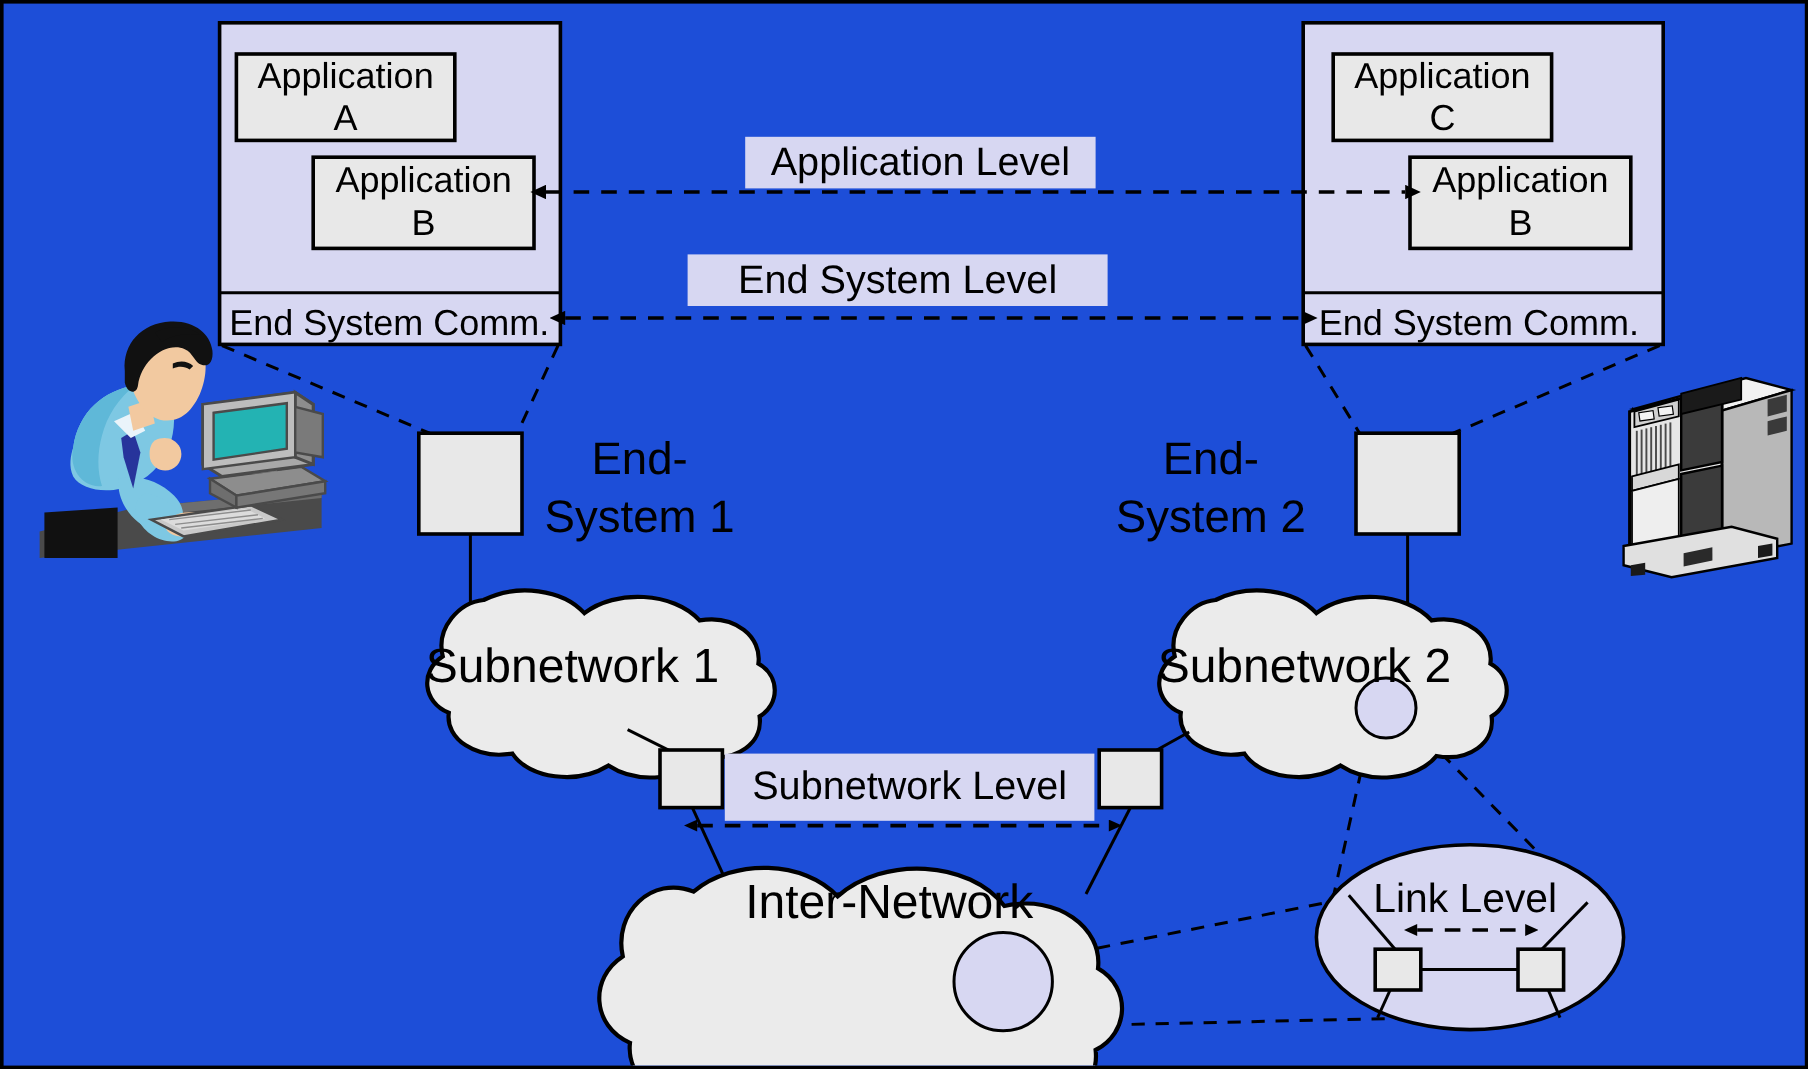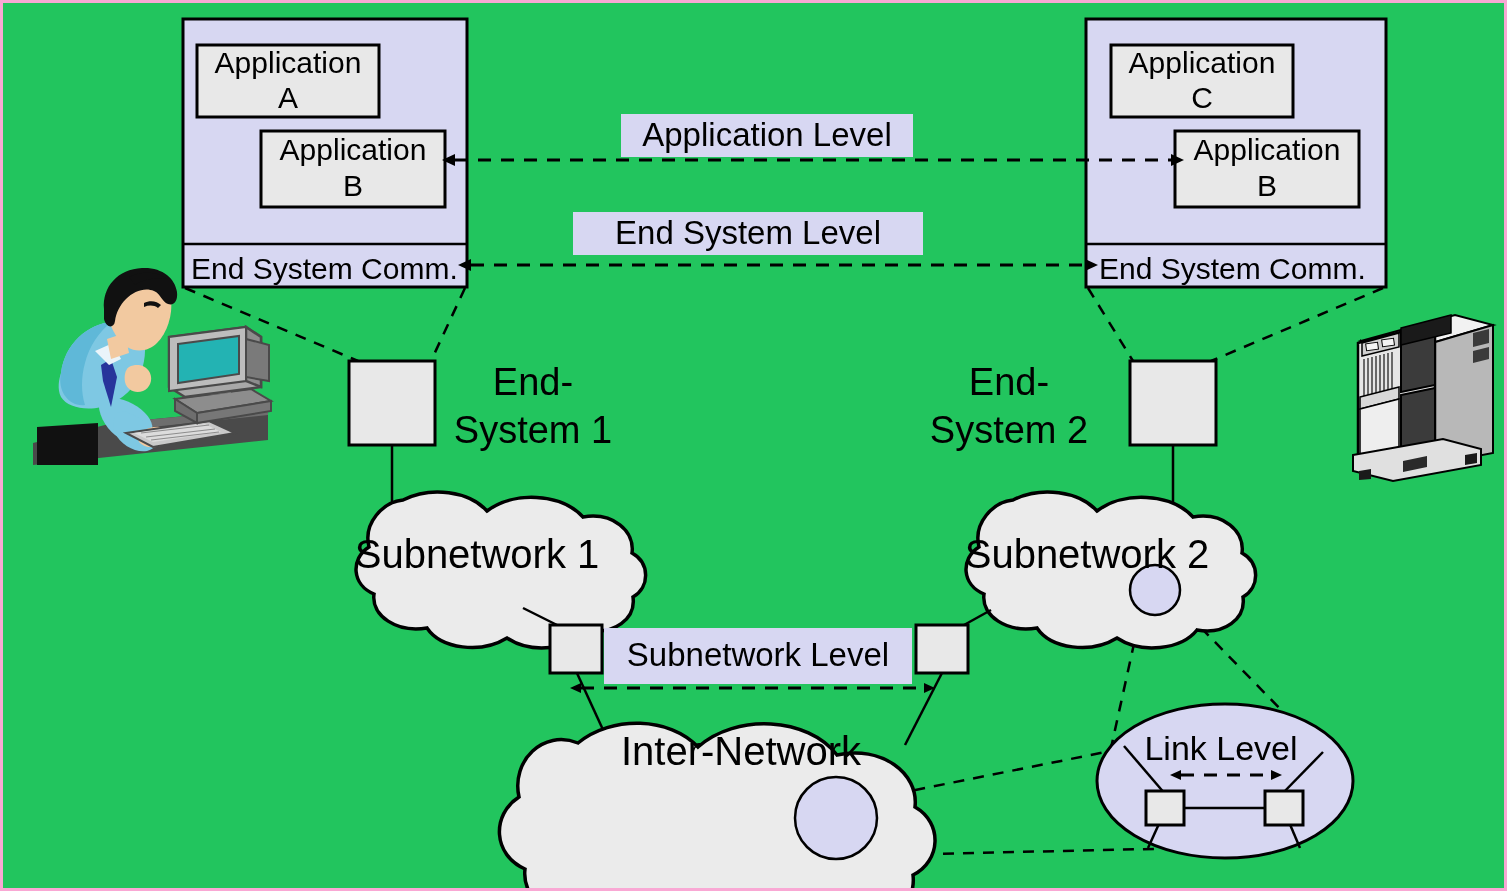--- a/index.html
+++ b/index.html
@@ -8,23 +8,23 @@
     padding: 0;
     background: #ffffff;
   }
   body {
     font-family: "Liberation Sans", sans-serif;
   }
   #diagram-root {
     position: relative;
     width: 1507px;
     height: 891px;
-    background: #22c55e;
+    background: #1d4ed8;
     box-sizing: border-box;
-    border: 3px solid #f9a8d4;
+    border: 3px solid #000000;
     overflow: hidden;
   }
   #diagram-svg {
     position: absolute;
     left: 0;
     top: 0;
     width: 1507px;
     height: 891px;
     display: block;
   }

